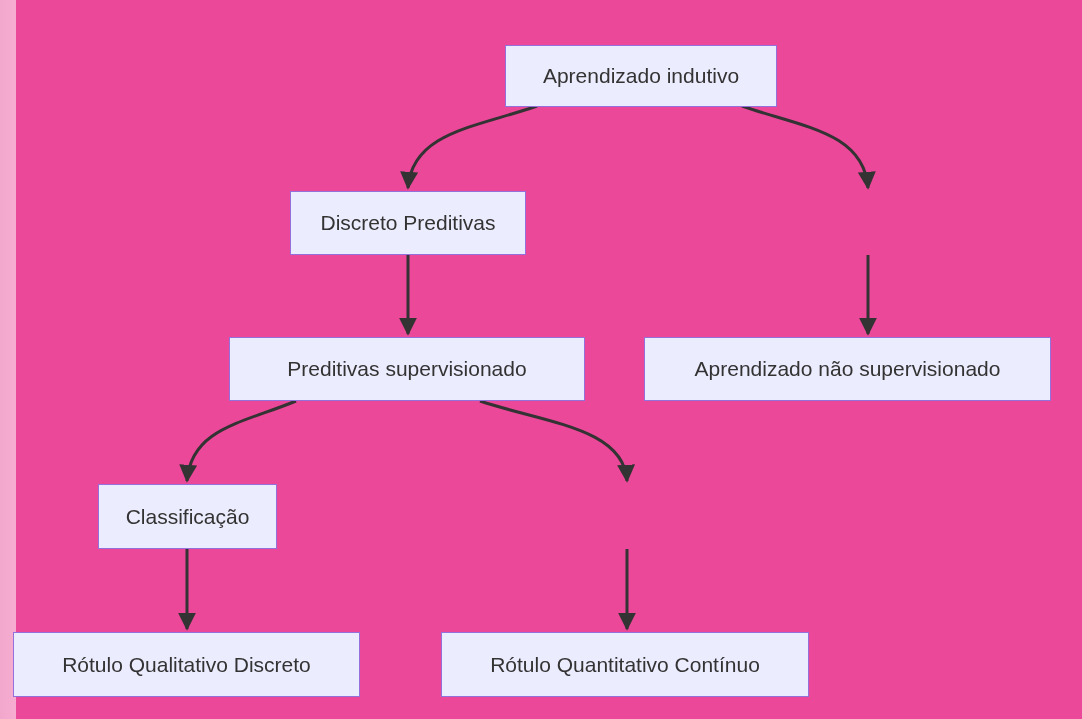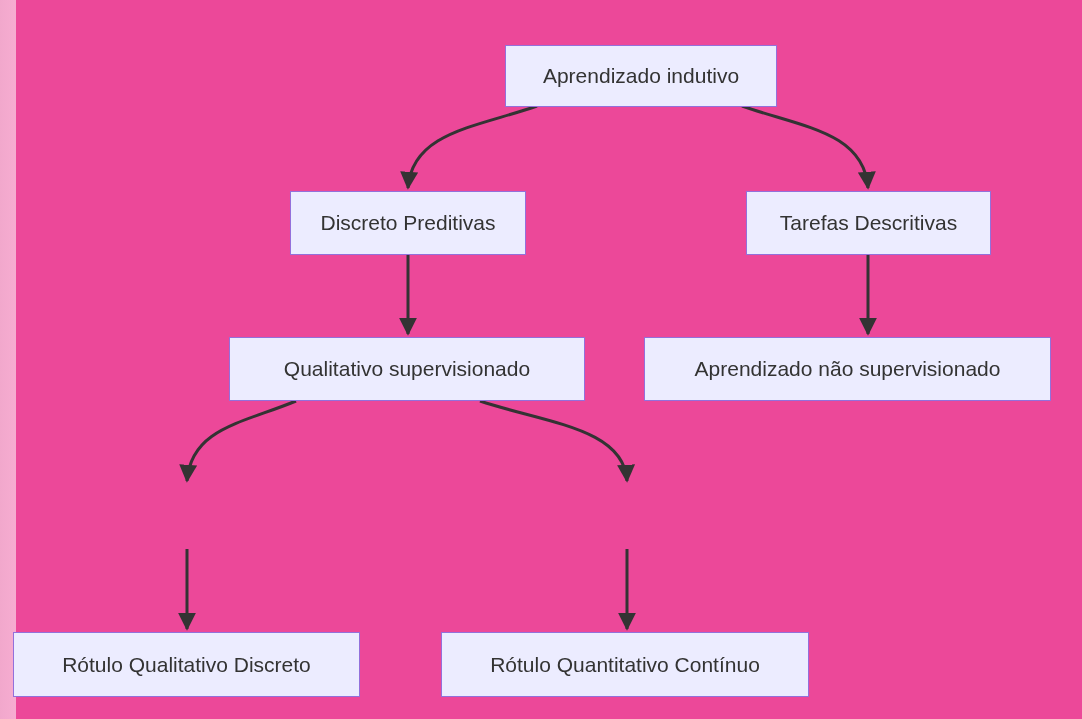--- a/index.html
+++ b/index.html
@@ -67,32 +67,32 @@
   </svg>
 
   <div class="node" style="left:505px; top:45px;  width:272px; height:62px">
     <span>Aprendizado indutivo</span>
   </div>
 
   <div class="node" style="left:290px; top:191px; width:236px; height:64px">
     <span>Discreto Preditivas</span>
   </div>
 
-  <div class="node" style="left:746px; top:191px; width:245px; height:64px">
-    <span>Tarefas Descritivas</span>
-  </div>
 
   <div class="node" style="left:229px; top:337px; width:356px; height:64px">
-    <span>Qualitativo supervisionado</span>
+    <span>Preditivas supervisionado</span>
   </div>
 
   <div class="node" style="left:644px; top:337px; width:407px; height:64px">
     <span>Aprendizado não supervisionado</span>
   </div>
 
+  <div class="node" style="left:98px;  top:484px; width:179px; height:65px">
+    <span>Classificação</span>
+  </div>
 
 
   <div class="node" style="left:441px; top:632px; width:368px; height:65px">
     <span>Rótulo Quantitativo Contínuo</span>
   </div>
 
   <div class="node" style="left:13px;  top:632px; width:347px; height:65px">
     <span>Rótulo Qualitativo Discreto</span>
   </div>
 

